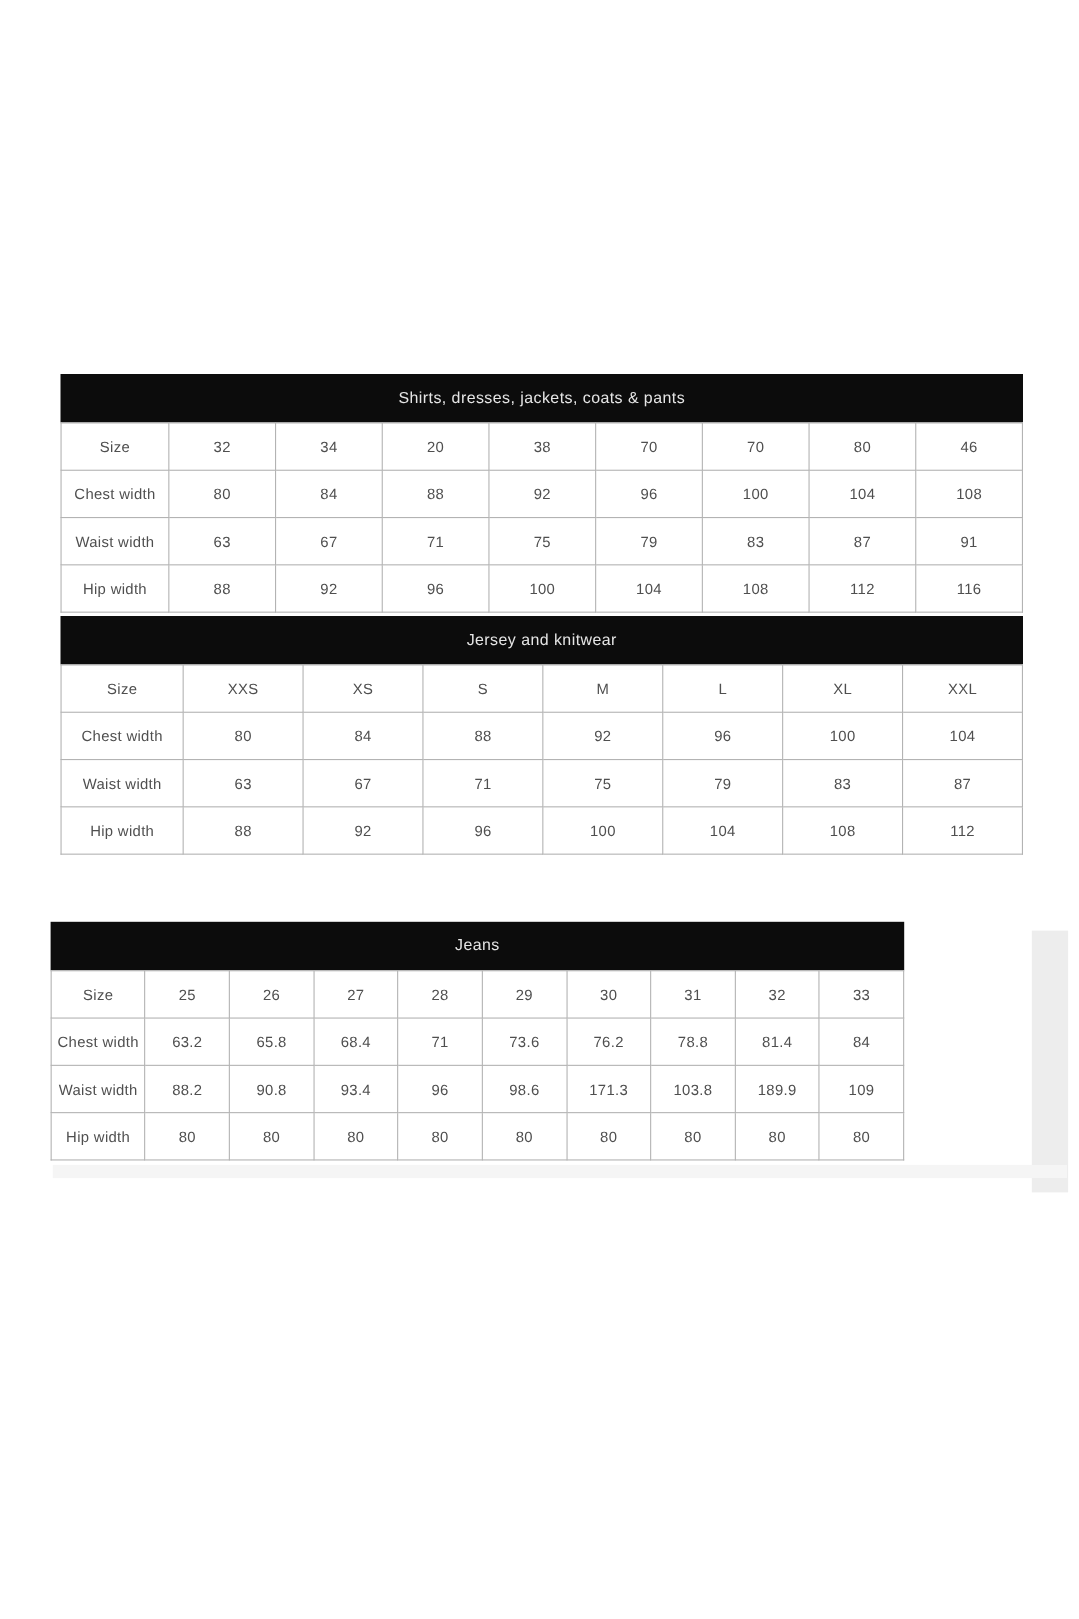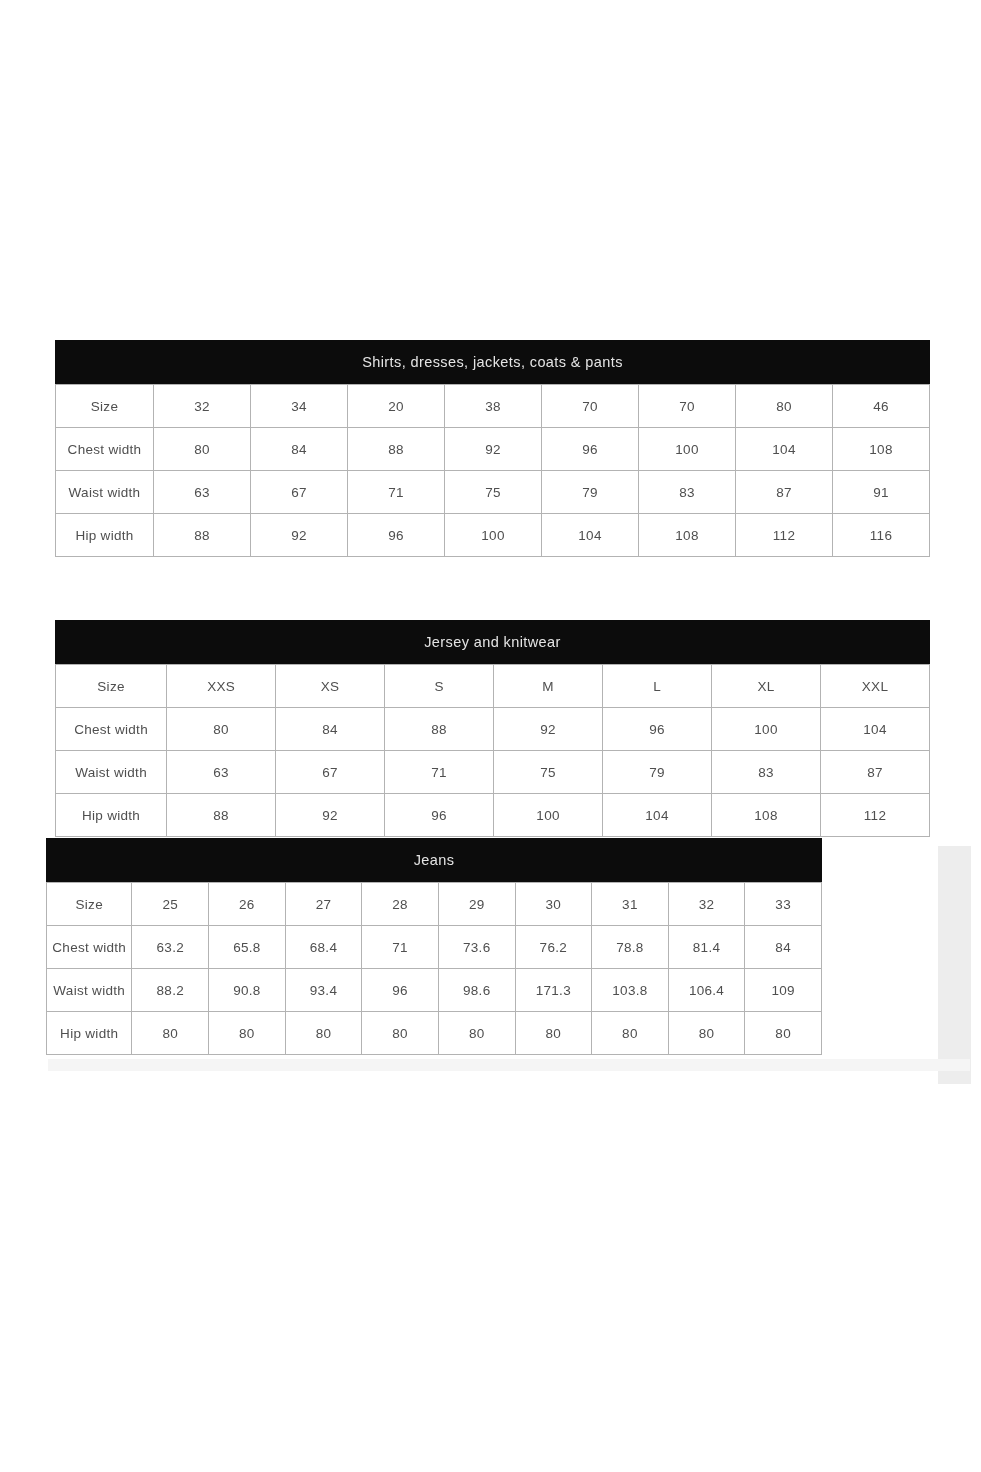--- a/index.html
+++ b/index.html
@@ -11,21 +11,21 @@
     width: 981px;
     height: 1472px;
     position: relative;
     font-family: "Liberation Sans", sans-serif;
     overflow: hidden;
   }
   .size-table {
     position: absolute;
   }
   .t0 { left: 55px; top: 340px; width: 875px; }
-  .t1 { left: 55px; top: 620px; width: 875px; }
+  .t1 { left: 55px; top: 560px; width: 875px; }
   .t2 { left: 46px; top: 838px; width: 776px; }
   .tbl-title {
     background: #0c0c0c;
     color: #e5e5e5;
     height: 44px;
     line-height: 44px;
     text-align: center;
     font-size: 14.5px;
     font-weight: 500;
     letter-spacing: 0.4px;
@@ -198,21 +198,21 @@
           </tr>
           <tr>
             <td class="lbl">Waist width</td>
             <td>88.2</td>
             <td>90.8</td>
             <td>93.4</td>
             <td>96</td>
             <td>98.6</td>
             <td>171.3</td>
             <td>103.8</td>
-            <td>106.4</td>
+            <td>189.9</td>
             <td>109</td>
           </tr>
           <tr>
             <td class="lbl">Hip width</td>
             <td>80</td>
             <td>80</td>
             <td>80</td>
             <td>80</td>
             <td>80</td>
             <td>80</td>

